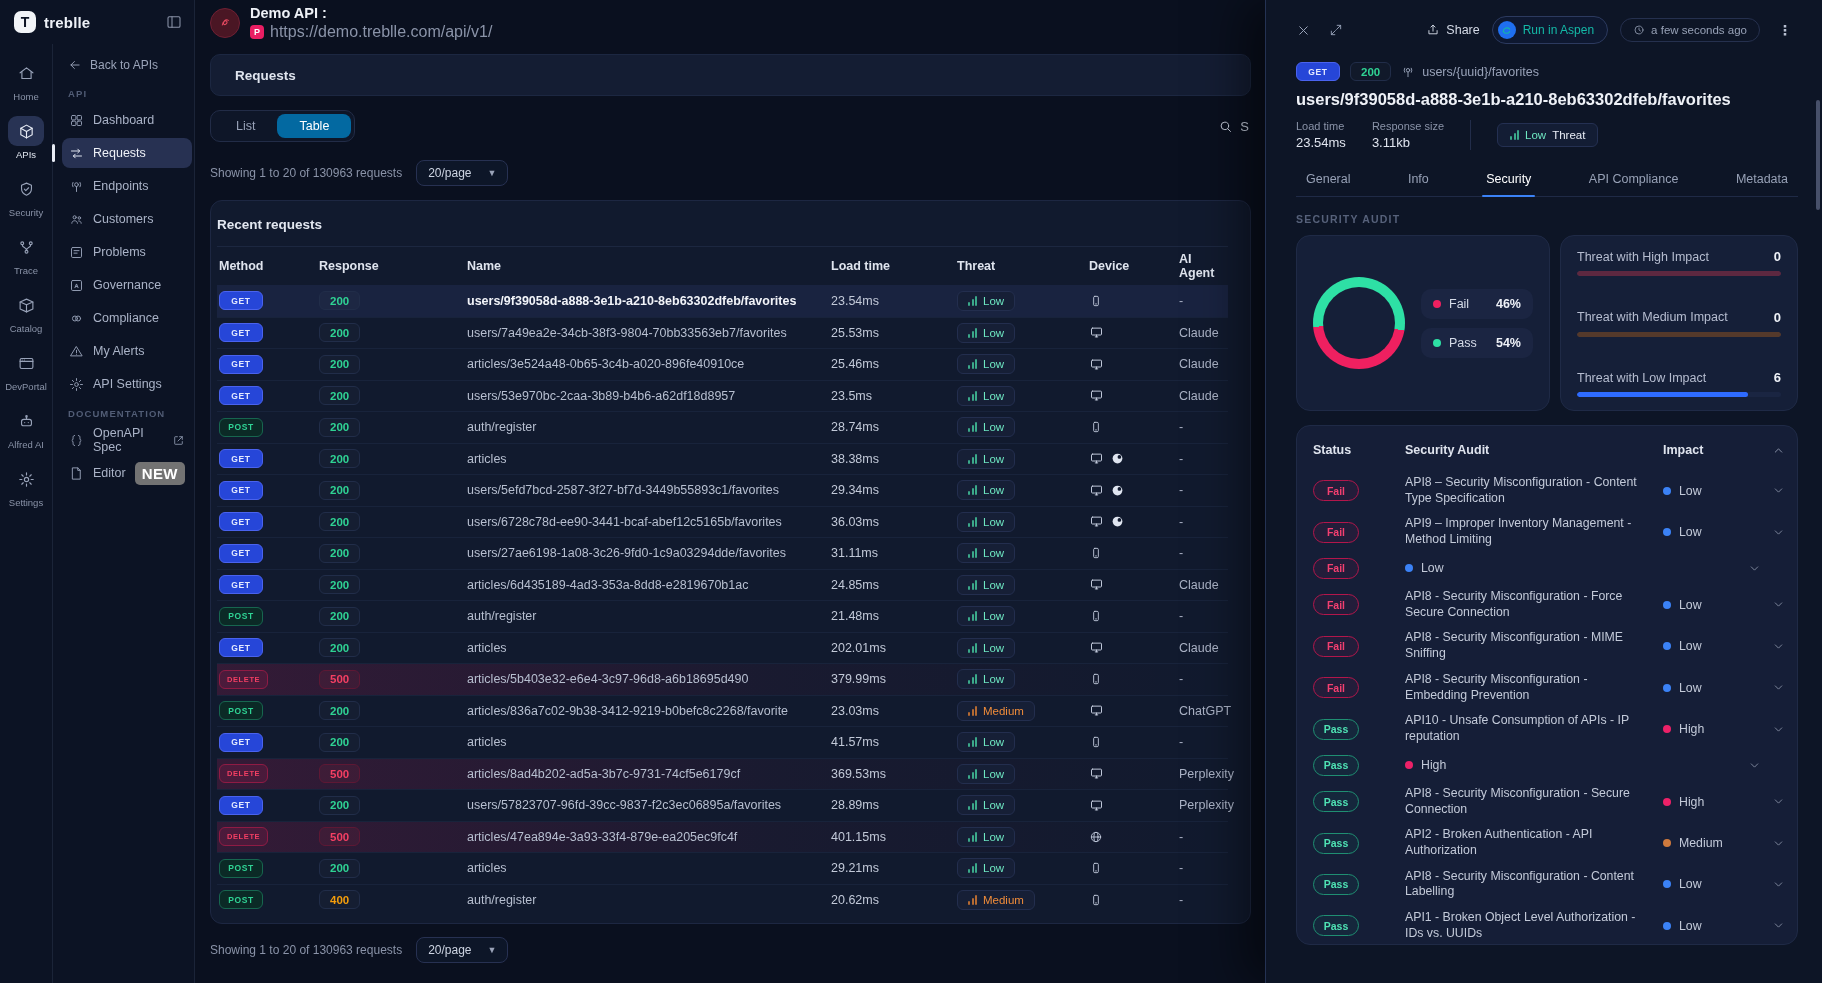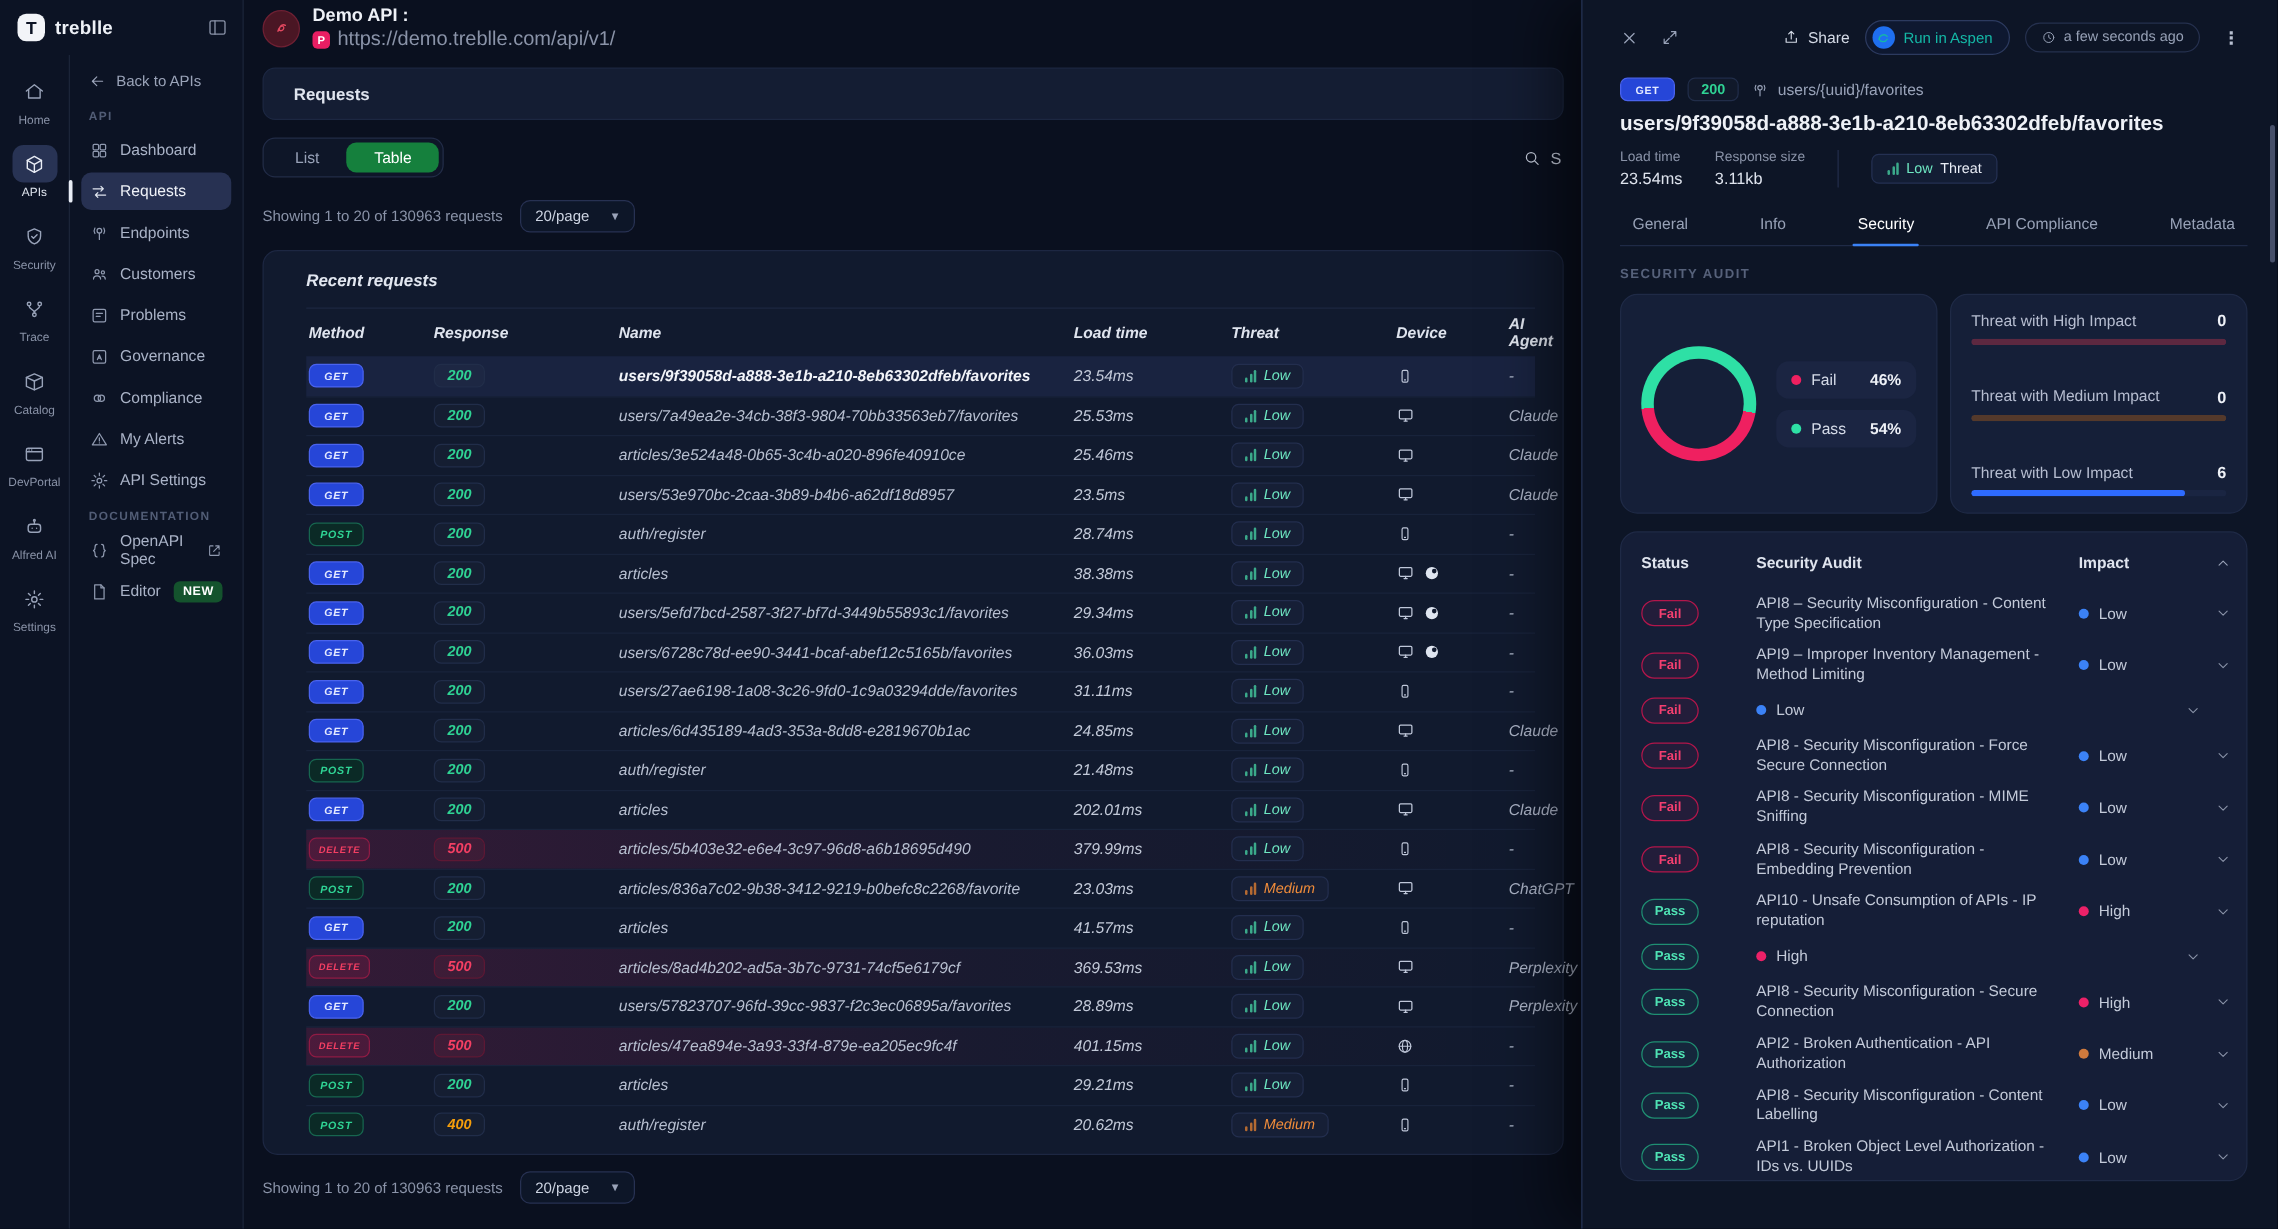--- a/index.html
+++ b/index.html
@@ -24,43 +24,43 @@
   .rail-item.active .rlabel { color:#dfe4ee; }
   .menu { flex:1; padding:12px 9px 0 9px; }
   .back-row { display:flex; gap:8px; font-size:12px; color:#9aa3b8; padding:2px 6px 10px 6px; cursor:pointer; }
   .menu-section { font-size:9.5px; font-weight:bold; letter-spacing:1.1px; color:#525d76; padding:6px 6px 6px 6px; }
   .menu-item { position:relative; height:30px; margin-bottom:3px; border-radius:8px; display:flex; align-items:center; gap:9px; padding:0 7px; font-size:12.5px; color:#aab3c7; cursor:pointer; }
   .menu-item .mi { color:#8f99af; flex:0 0 auto; }
   .menu-item.active { background:#273152; color:#eef1f7; }
   .menu-item.active .mi { color:#dfe4ee; }
   .menu-item.active::before { content:""; position:absolute; left:-10px; top:6px; width:3px; height:18px; border-radius:2px; background:#e8ecf5; }
   .mi-right { margin-left:auto; color:#8f99af; }
-  .new-badge { margin-left:auto; background:#14532d; color:#fff; font-size:10px; font-weight:bold; padding:3px 7px; border-radius:5px; letter-spacing:.4px; }
+  .new-badge { margin-left:auto; background:#737373; color:#fff; font-size:15px; font-weight:bold; padding:3px 7px; border-radius:5px; letter-spacing:.4px; }
 
   
   .main { position:absolute; left:196px; top:0; width:1069px; height:983px; overflow:hidden; }
   .main-header { height:46px; display:flex; align-items:center; padding:0 14px; }
   .api-avatar { width:30px; height:30px; border-radius:50%; background:#4a1624; border:1px solid #6e2033; display:flex; align-items:center; justify-content:center; color:#e2485f; }
   .titles { margin-left:10px; }
   .api-title { font-size:14.5px; font-weight:bold; color:#eef1f7; }
   .url-row { display:flex; align-items:center; gap:6px; margin-top:2px; }
   .env-badge { width:14px; height:14px; border-radius:4px; background:#e91e63; color:#fff; font-size:9px; font-weight:bold; display:flex; align-items:center; justify-content:center; }
   .api-url { font-size:16px; color:#8a93a8; }
   .main-body { padding:8px 14px 0 14px; }
   .requests-bar { height:42px; background:#141d33; border:1px solid #1c2741; border-radius:10px; display:flex; align-items:center; padding:0 24px; margin-bottom:12px; }
   .requests-bar .ptitle { font-size:13.5px; color:#dfe4ee; font-weight:bold; }
   .toolbar { height:36px; display:flex; align-items:center; margin-bottom:16px; }
   .segmented { background:#0e1628; border:1px solid #222c47; border-radius:10px; padding:3px; display:flex; }
   .seg { padding:5px 22px; border-radius:8px; font-size:12.5px; color:#98a2b8; cursor:pointer; }
-  .seg.active { background:#15803d; color:#fff;text-align:center; }
+  .seg.active { background:#0369a1; color:#fff;text-align:center; }
   .search-hint { margin-left:auto; display:flex; align-items:center; gap:7px; color:#c6cddc; font-size:13px; padding-right:2px; cursor:pointer; }
   .showing-row { display:flex; align-items:center; gap:14px; font-size:12px; color:#8a93a8; margin-bottom:14px; }
   .pill-select { background:#0d1628; border:1px solid #273152; border-radius:8px; padding:5px 11px; color:#cdd4e2; font-size:12px; display:flex; align-items:center; gap:16px; cursor:pointer; }
   .pill-select .caret { font-size:9px; color:#9aa3b8; }
-  .table-card { background:#111a2e; border:1px solid #1d2742; border-radius:12px; padding:16px 22px 8px 34px;font-style:italic; }
+  .table-card { background:#111a2e; border:1px solid #1d2742; border-radius:12px; padding:16px 22px 8px 6px; }
   .card-title { font-size:13.5px; font-weight:bold; color:#e2e7f0; padding-bottom:14px; border-bottom:1px solid #1c2740; }
   .tgrid { display:grid; grid-template-columns:100px 148px 364px 126px 132px 90px 1fr; align-items:center; padding:0 2px; }
   .thead { height:38px; font-size:12.5px; font-weight:bold; color:#dfe4ee; }
   .trow { height:31.5px; font-size:12.5px; color:#aab2c5; border-top:1px solid #18233b; cursor:pointer; }
   .trow:first-of-type { border-top:none; }
   .trow.v-selected { background:#192340; }
   .trow.v-selected .tname { color:#f2f4f9; font-weight:bold; }
   .trow.v-delete { background:linear-gradient(90deg, rgba(225,29,95,.17), rgba(225,29,95,.04) 55%, transparent); }
   .m-badge { display:inline-flex; align-items:center; justify-content:center; min-width:44px; height:19px; padding:0 7px; border-radius:6px; font-size:8.5px; font-weight:bold; letter-spacing:.6px; }
   .m-badge.v-get { background:#2646d8; border:1px solid #4a63ee; color:#e3e9ff; }

